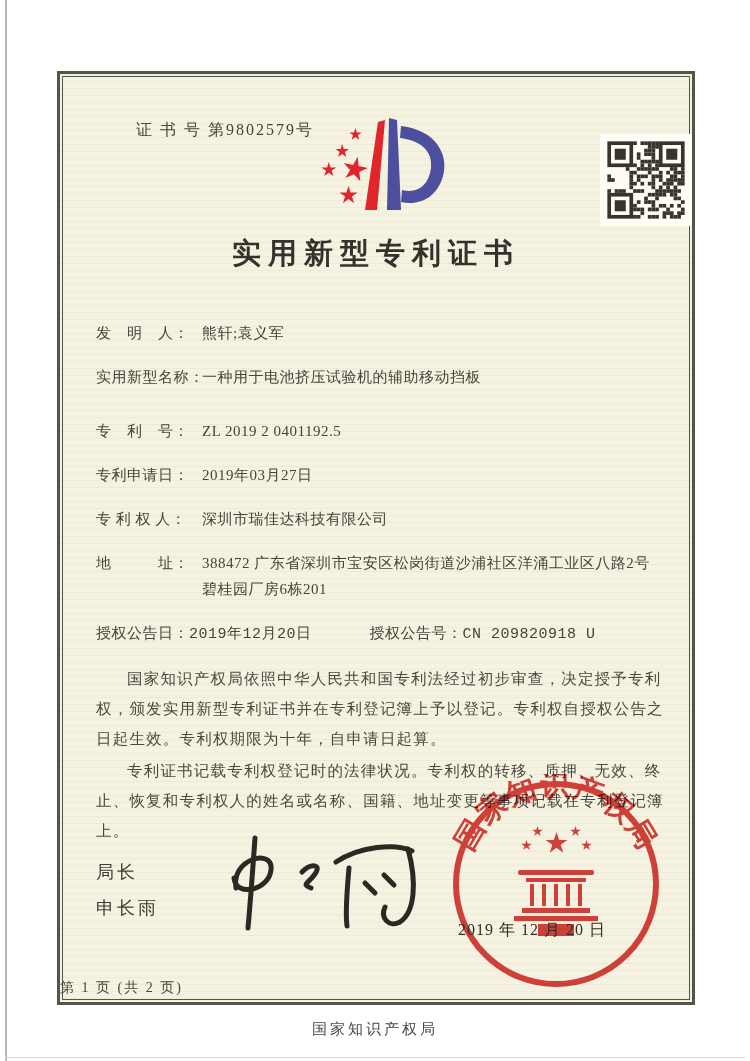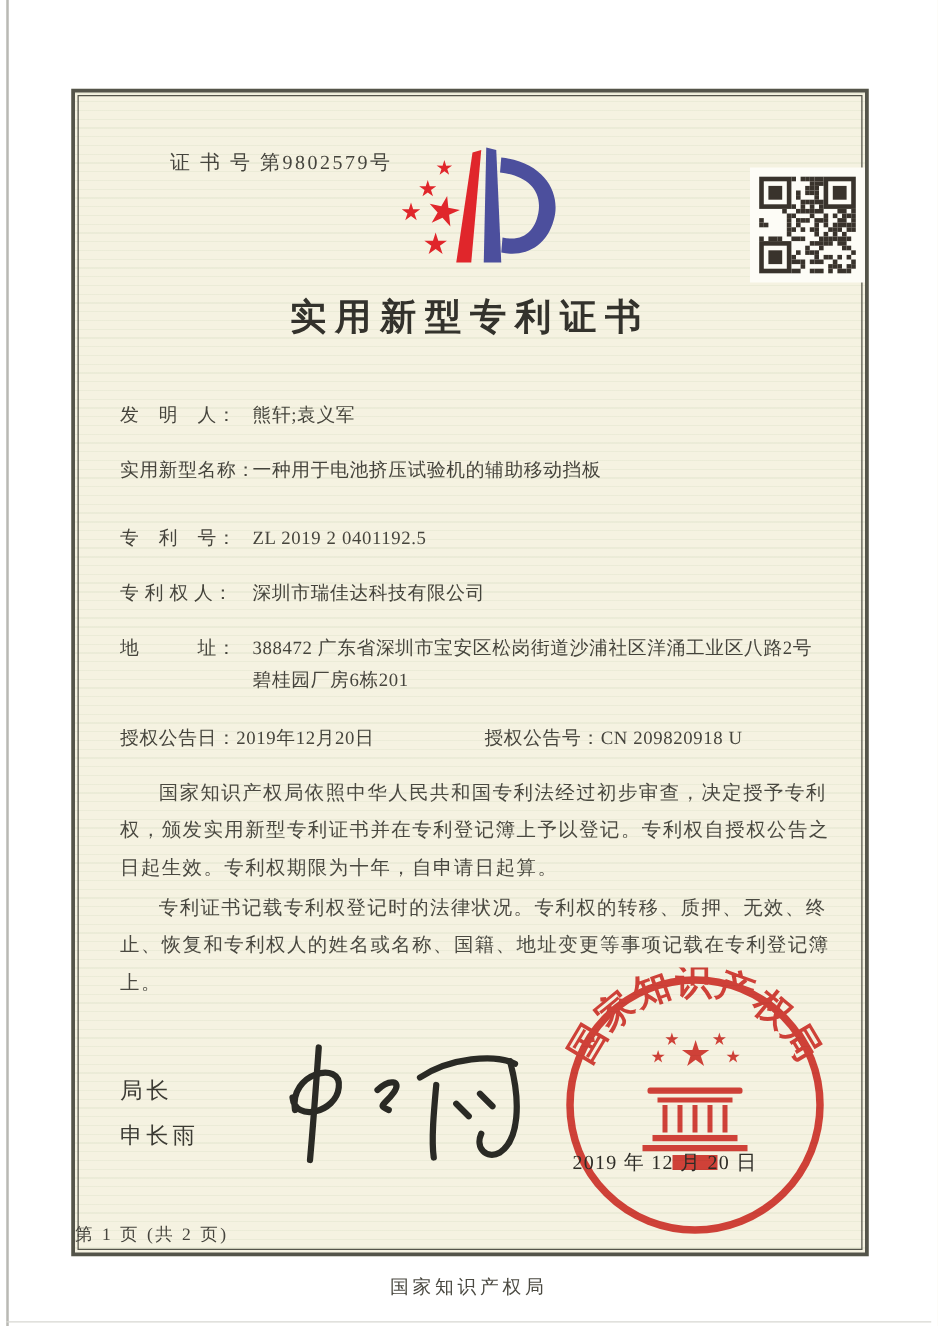--- a/index.html
+++ b/index.html
@@ -38,21 +38,21 @@
     position:absolute;left:36px;top:246px;width:568px;
     font-size:15px;color:#45443c;
   }
   .field-row{
     display:grid;grid-template-columns:106px 1fr;
     line-height:26px;margin-bottom:18px;letter-spacing:0.5px;
   }
   .field-row .lbl{white-space:pre;}
   .row-name{margin-bottom:28px;}
   .row-address{margin-bottom:20px;}
-  .row-grant{display:flex;gap:88px;line-height:26px;margin-bottom:10px;letter-spacing:0.5px;}
+  .row-grant{display:flex;gap:58px;line-height:26px;margin-bottom:10px;letter-spacing:0.5px;font-family:Liberation Mono, monospace;}
   .row-grant .pair{display:flex;}
   .row-grant .lbl{white-space:pre;}
 
   .paras{margin-top:16px;letter-spacing:1.2px;color:#4a4941;}
   .paras p{margin:0 0 2px 0;text-indent:2em;line-height:30px;font-size:15.5px;}
 
   .signer{position:absolute;left:36px;top:780px;font-size:18px;letter-spacing:3px;color:#3c3b34;}
   .signer div{line-height:36px;}
 
   .signature{position:absolute;left:138px;top:752px;width:240px;height:115px;}
@@ -265,20 +265,24 @@
     </div>
     <div class="field-row row-name">
       <span class="lbl">实用新型名称：</span>
       <span class="val">一种用于电池挤压试验机的辅助移动挡板</span>
     </div>
     <div class="field-row">
       <span class="lbl">专　利　号：</span>
       <span class="val">ZL 2019 2 0401192.5</span>
     </div>
     <div class="field-row">
+      <span class="lbl">专利申请日：</span>
+      <span class="val">2019年03月27日</span>
+    </div>
+    <div class="field-row">
       <span class="lbl">专 利 权 人：</span>
       <span class="val">深圳市瑞佳达科技有限公司</span>
     </div>
     <div class="field-row row-address">
       <span class="lbl">地　　　址：</span>
       <span class="val">388472 广东省深圳市宝安区松岗街道沙浦社区洋涌工业区八路2号碧桂园厂房6栋201</span>
     </div>
     <div class="row-grant">
       <span class="pair">
         <span class="lbl">授权公告日：</span>

